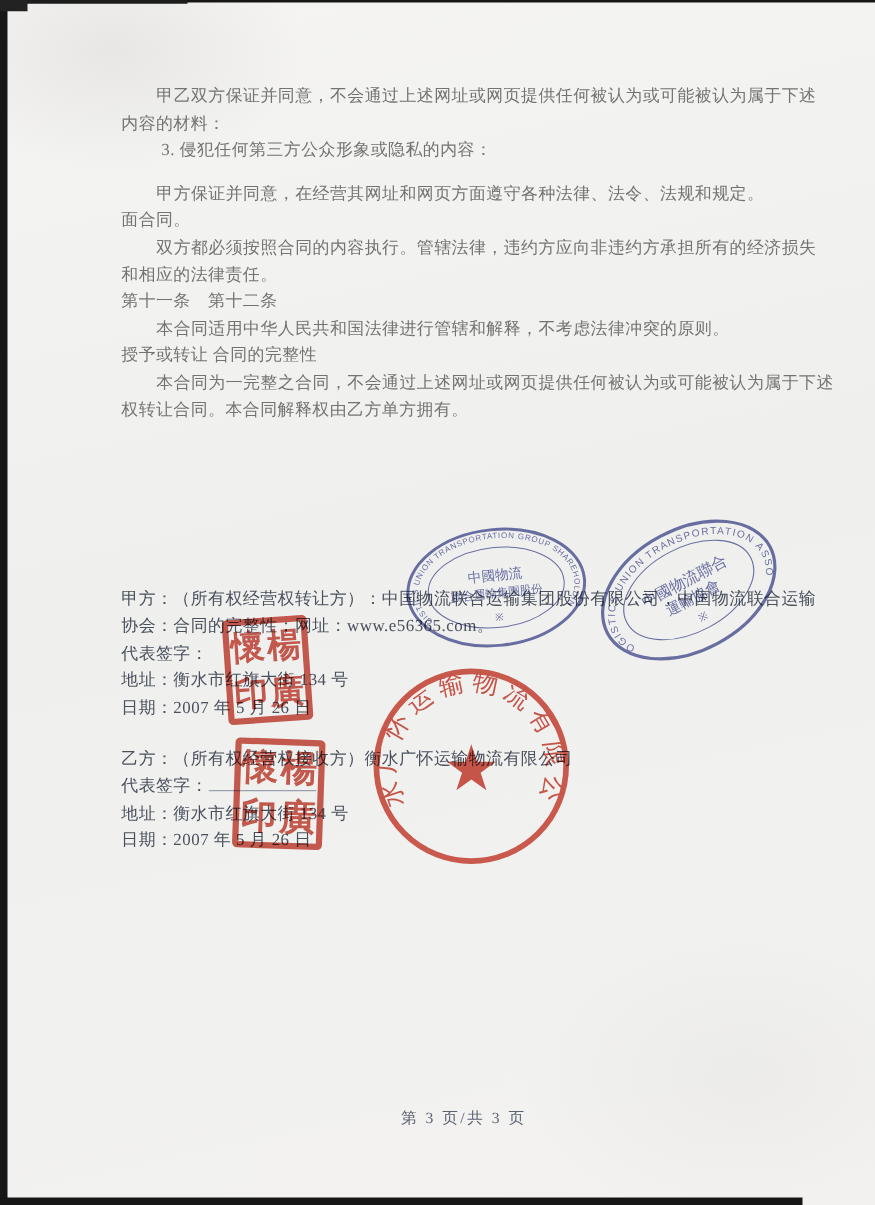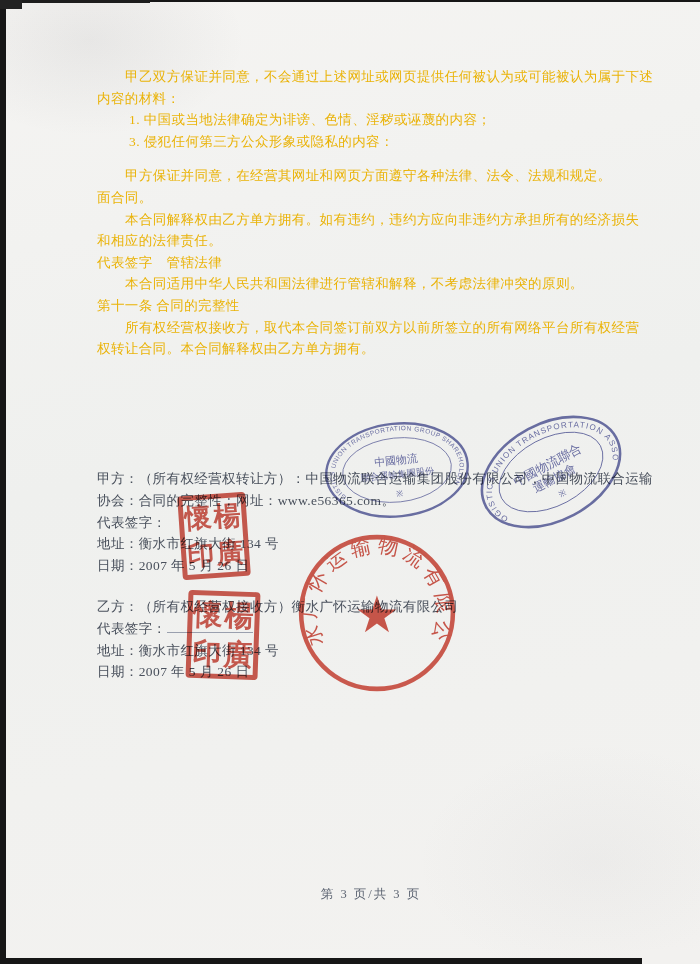--- a/index.html
+++ b/index.html
@@ -9,21 +9,21 @@
            background:
              radial-gradient(ellipse 260px 160px at 12% 4%, rgba(60,60,70,.07), transparent 60%),
              radial-gradient(ellipse 300px 200px at 85% 90%, rgba(120,120,130,.05), transparent 60%),
              linear-gradient(168deg,#f5f4f2 0%, #eff0ee 45%, #f3f2f0 100%);
            }
   .paper-ext { position:absolute; left:642px; top:950px; width:58px; height:14px; background:#f2f1ef; z-index:3; }
   .edge-top { position:absolute; left:0; top:0; width:150px; height:3px; background:#1d1d1d; z-index:4; }
   .edge-corner { position:absolute; left:0; top:0; width:22px; height:9px; background:#222; z-index:4; }
 
   .doc-text { position:absolute; left:97px; top:66px; width:505px;
-              font-size:13.5px; line-height:21.6px; color:#eab308; letter-spacing:.4px; }
+              font-size:13.5px; line-height:21.6px; color:#737373; letter-spacing:.4px; }
   .line { white-space:nowrap; }
   .indent { padding-left:28px; }
   .indent2 { padding-left:32px; }
   .gap-before { margin-top:13px; }
 
   .sig-block { position:absolute; left:97px; width:505px;
                font-size:13.5px; line-height:21.8px; color:#49505c; letter-spacing:.4px; }
   .block-a { top:468px; }
   .block-b { top:596px; }
   .sig-underline { display:inline-block; width:86px; border-bottom:1px solid #9aa0ae; height:12px; }
@@ -47,30 +47,29 @@
 <body>
 
 <div class="paper"></div>
 <div class="edge-top"></div>
 <div class="edge-corner"></div>
 <div class="paper-ext"></div>
 
 <div class="doc-text">
   <div class="line indent">甲乙双方保证并同意，不会通过上述网址或网页提供任何被认为或可能被认为属于下述</div>
   <div class="line">内容的材料：</div>
-  <div class="line indent2">1. 中国或当地法律确定为诽谤、色情、淫秽或诬蔑的内容；</div>
   <div class="line indent2">3. 侵犯任何第三方公众形象或隐私的内容：</div>
   <div class="line indent gap-before">甲方保证并同意，在经营其网址和网页方面遵守各种法律、法令、法规和规定。</div>
   <div class="line">面合同。</div>
-  <div class="line indent">本合同解释权由乙方单方拥有。如有违约，违约方应向非违约方承担所有的经济损失</div>
+  <div class="line indent">双方都必须按照合同的内容执行。管辖法律，违约方应向非违约方承担所有的经济损失</div>
   <div class="line">和相应的法律责任。</div>
-  <div class="line">代表签字　管辖法律</div>
+  <div class="line">第十一条　第十二条</div>
   <div class="line indent">本合同适用中华人民共和国法律进行管辖和解释，不考虑法律冲突的原则。</div>
-  <div class="line">第十一条 合同的完整性</div>
-  <div class="line indent">所有权经营权接收方，取代本合同签订前双方以前所签立的所有网络平台所有权经营</div>
+  <div class="line">授予或转让 合同的完整性</div>
+  <div class="line indent">本合同为一完整之合同，不会通过上述网址或网页提供任何被认为或可能被认为属于下述</div>
   <div class="line">权转让合同。本合同解释权由乙方单方拥有。</div>
 </div>
 
 <div class="sig-block block-a">
   <div class="line">甲方：（所有权经营权转让方）：中国物流联合运输集团股份有限公司，中国物流联合运输</div>
   <div class="line">协会：合同的完整性；网址：www.e56365.com。</div>
   <div class="line">代表签字：</div>
   <div class="line">地址：衡水市红旗大街 134 号</div>
   <div class="line">日期：2007 年 5 月 26 日</div>
 </div>

